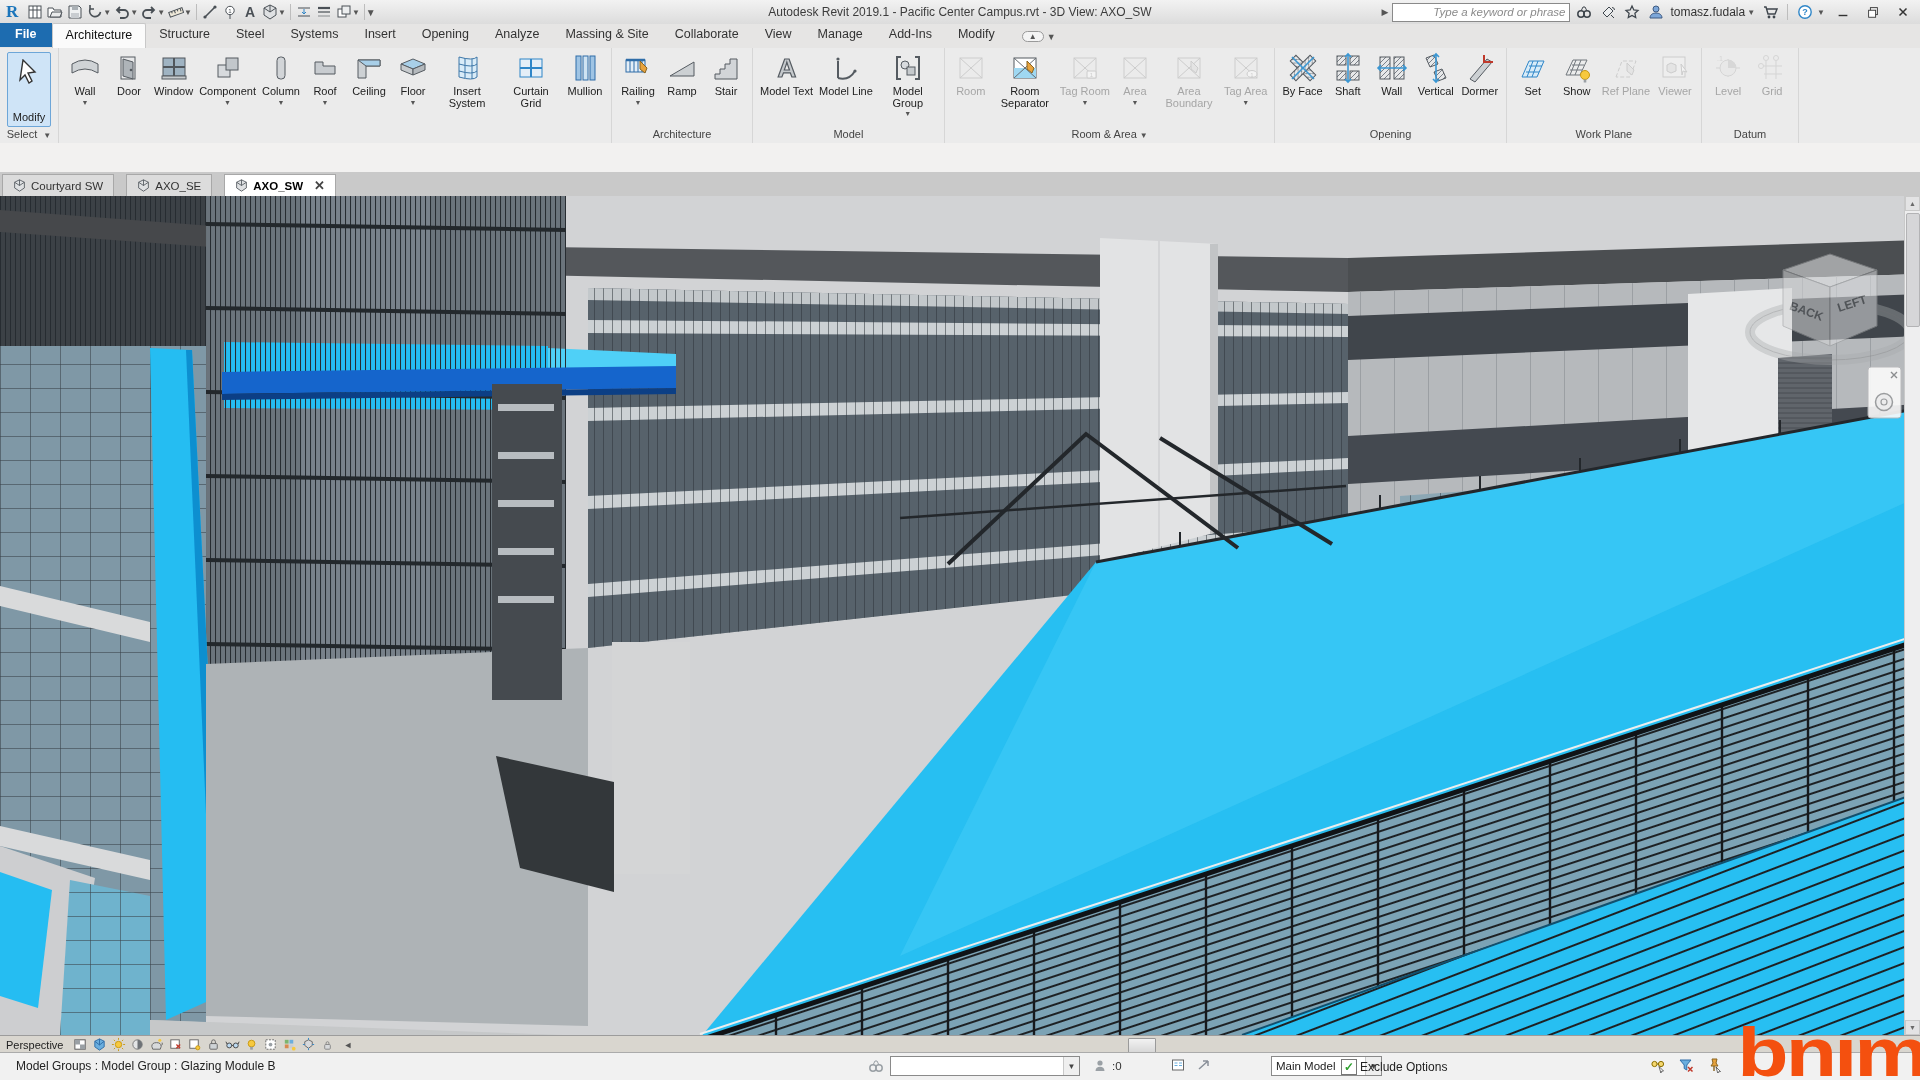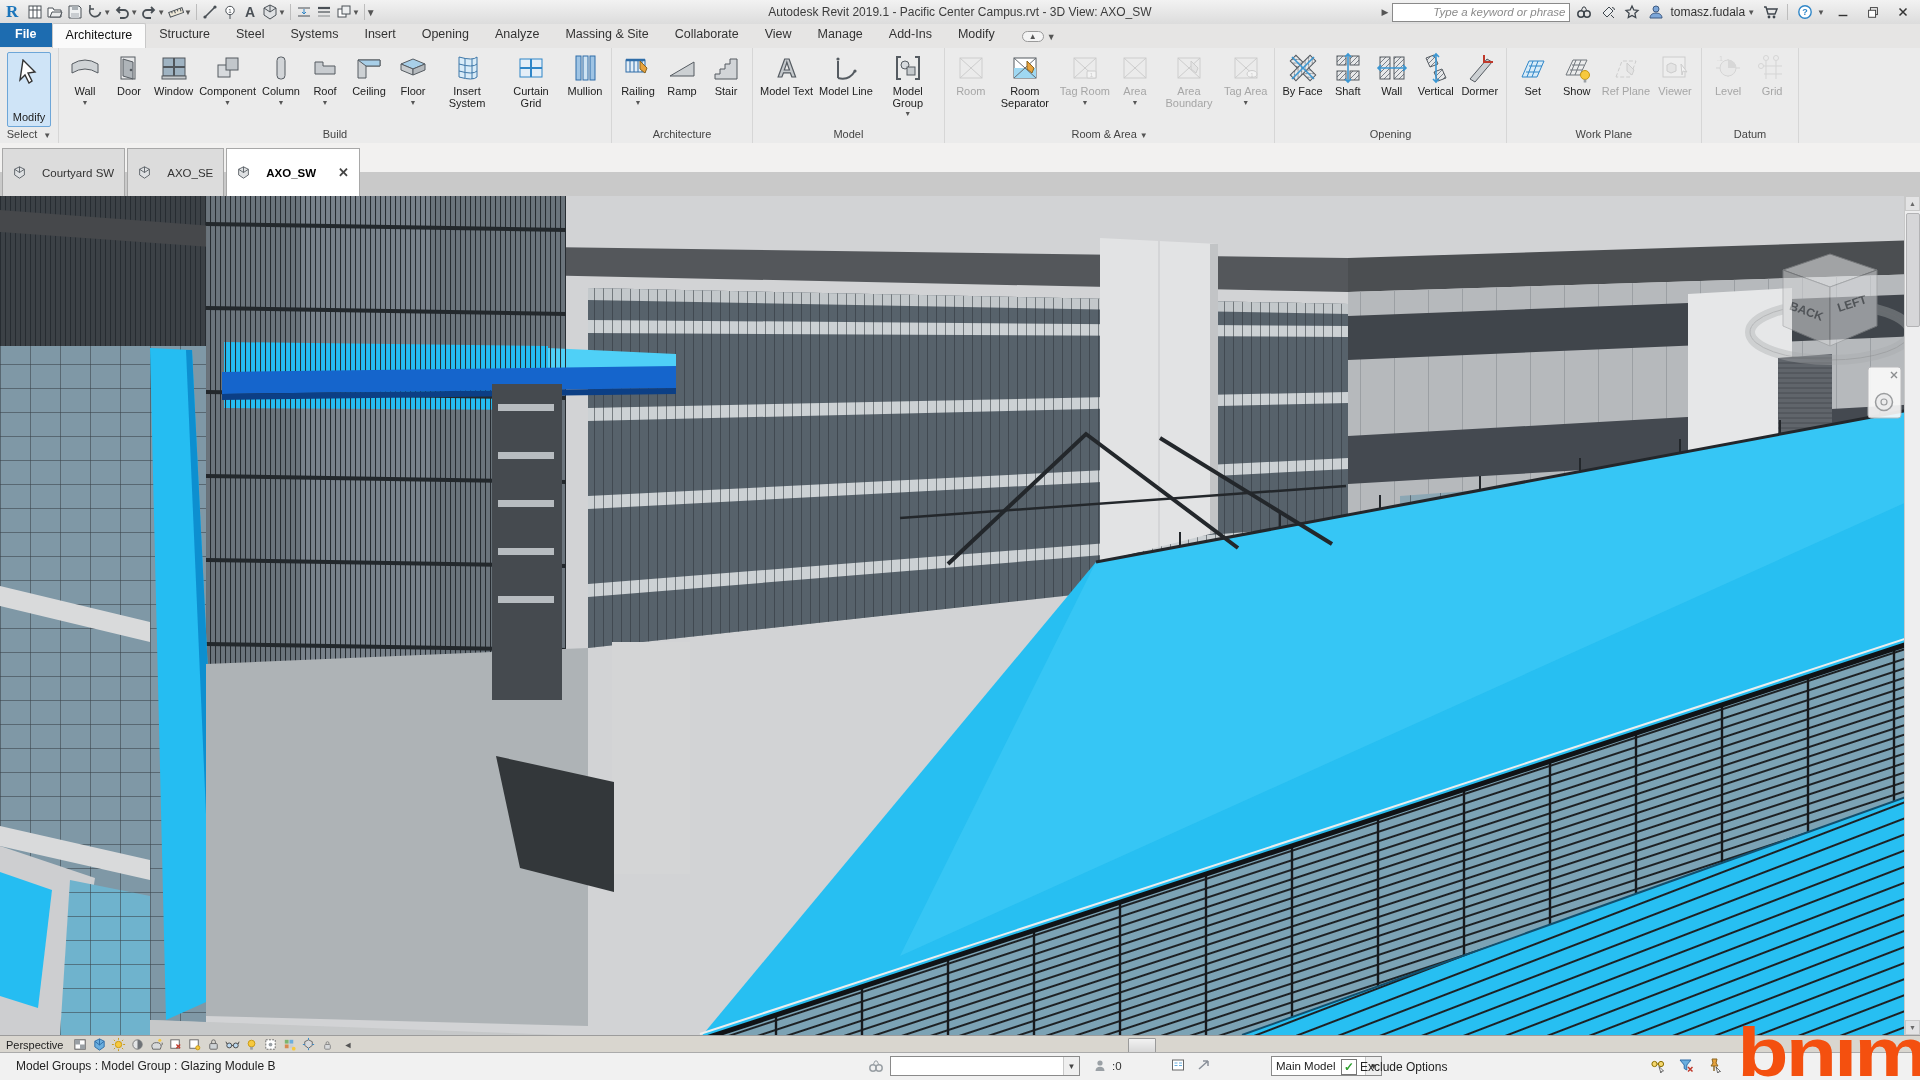--- a/index.html
+++ b/index.html
@@ -43,21 +43,21 @@
   .rbtn .ricon{width:32px;height:32px;}
   .rbtn .ricon svg{width:32px;height:32px}
   .rlabel{font-size:11px;color:#222;text-align:center;line-height:11.5px;margin-top:2px;}
   .rbtn .dd{font-size:7px;color:#555;line-height:7px;margin-top:1px;}
   .rbtn.disabled .rlabel{color:#a6a6a6;}
   .rbtn.disabled .ricon{opacity:.4;filter:grayscale(1);}
   .pdd{font-size:8px;color:#555;margin-left:3px;}
   
   .optionsbar{position:absolute;left:0;top:143px;width:1920px;height:29px;background:#f2f1f0;border-bottom:1px solid #cfcfcf;}
   .viewtabs{position:absolute;left:0;top:172px;width:1920px;height:24px;background:#c9c9c9;display:flex;align-items:flex-end;padding-left:2px;box-sizing:border-box;}
-  .vtab{display:flex;align-items:center;gap:16px;height:21px;padding:13px 10px;background:#dcdcdc;border:1px solid #a8a8a8;border-bottom:none;font-size:11.5px;color:#333;margin-right:2px;}
+  .vtab{display:flex;align-items:center;gap:5px;height:21px;padding:0 10px;background:#dcdcdc;border:1px solid #a8a8a8;border-bottom:none;font-size:11.5px;color:#333;margin-right:12px;}
   .vtab.active{background:#fff;font-weight:bold;color:#000;}
   .vtab svg{width:13px;height:13px}
   .vtclose{font-size:13px;color:#444;margin-left:6px;}
   
   .viewport{position:absolute;left:0;top:196px;width:1920px;height:839px;background:#d2d3d5;overflow:hidden;}
   .vscroll{position:absolute;right:0;top:196px;width:15px;height:839px;background:#eeeeef;border-left:1px solid #c9c9c9;}
   .vscroll .arr{position:absolute;left:0;width:15px;height:15px;display:flex;align-items:center;justify-content:center;font-size:7px;color:#6a6a6a;background:#e3e3e4;border:1px solid #c9c9c9;box-sizing:border-box;}
   .vscroll .thumb{position:absolute;left:1px;top:17px;width:12px;height:112px;background:#d6d6d8;border:1px solid #b3b3b5;border-radius:2px;}
   
   .vcb{position:absolute;left:0;top:1035px;width:1920px;height:17px;background:#d9d6cf;border-top:1px solid #9c9c9c;display:flex;align-items:center;font-size:11px;color:#222;}
@@ -401,21 +401,20 @@
               <span class="ricon">
                 <svg viewBox="0 0 32 32">
                   <rect x="7" y="4" width="5" height="24" fill="#9fc4e4" stroke="#2f6da8"></rect>
                   <rect x="14" y="4" width="5" height="24" fill="#cfe3f2" stroke="#2f6da8"></rect>
                   <rect x="21" y="4" width="5" height="24" fill="#9fc4e4" stroke="#2f6da8"></rect>
                 </svg>
               </span>
               <span class="rlabel">Mullion</span>
             </div>
           </div>
-          <div class="plabel"><span>Build</span></div>
         </div>
         <div class="panel">
           <div class="pbtns">
             <div class="rbtn">
               <span class="ricon">
                 <svg viewBox="0 0 32 32">
                   <rect x="4" y="8" width="19" height="12" fill="#e4eef7" stroke="#2f6da8"></rect>
                   <path d="M8 8v12M12 8v12M16 8v12M20 8v12" stroke="#2f6da8"></path>
                   <path d="M4 8h19" stroke="#2f6da8" stroke-width="2.5"></path>
                   <path d="M18 9l7 7-2 5-5-4z" fill="#e8a33d" stroke="#8a6420"></path>

